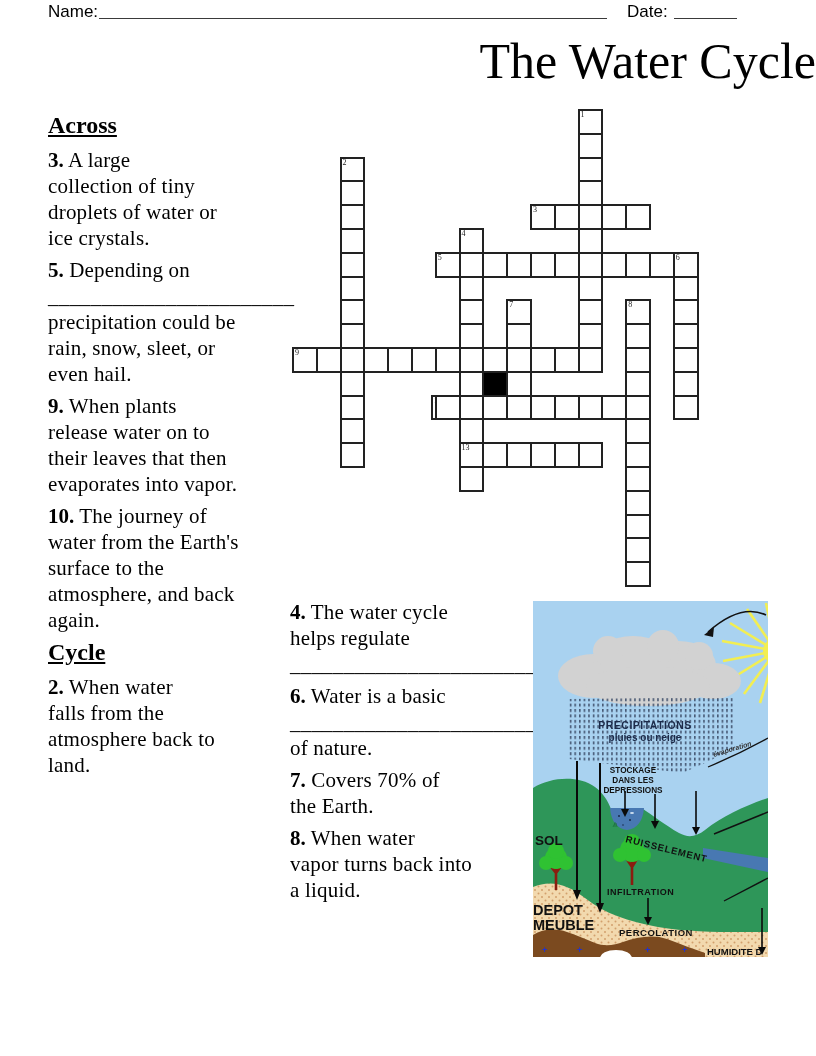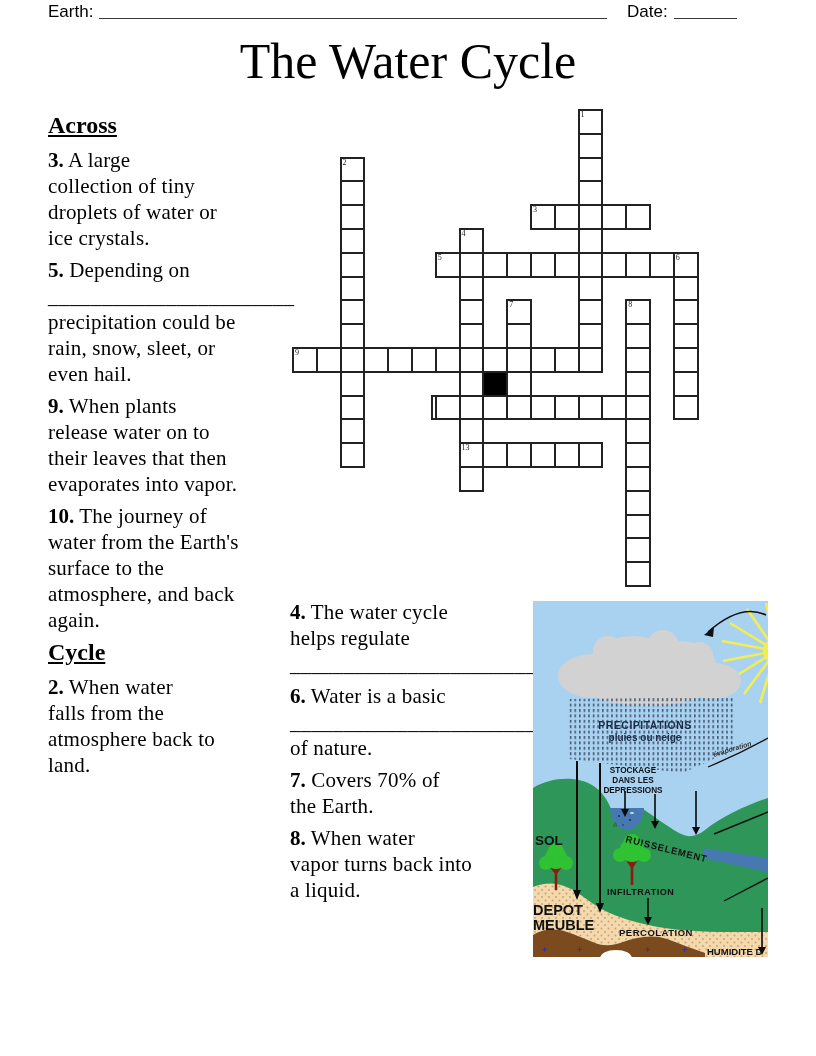--- a/index.html
+++ b/index.html
@@ -1,20 +1,20 @@
 <!DOCTYPE html>
 <html><head>
 <meta charset="utf-8">
 <style>
   html,body{margin:0;padding:0;background:#fff;}
   #page{position:relative;width:816px;height:1056px;background:#fff;overflow:hidden;
         font-family:"Liberation Serif",serif;color:#000;}
   .hdr-label{position:absolute;font-family:"Liberation Sans",sans-serif;font-size:17px;top:2px;}
   .fill-line{position:absolute;border-bottom:1.6px solid #3a3a3a;height:16px;top:2px;}
-  #page-title{position:absolute;top:33px;left:0;width:816px;text-align:center;
+  #page-title{position:absolute;top:33px;left:0;width:816px;text-align:right;
               font-size:50px;line-height:56px;font-weight:normal;margin:0;}
   .col{position:absolute;}
   #left-col{left:48px;top:112px;width:238px;}
   #mid-col{left:290px;top:599px;width:238px;}
   .clue-head{font-size:24px;font-weight:bold;text-decoration:underline;margin:0 0 8px 0;}
   .clue-head.second{margin-top:4px;}
   .clue{font-size:21px;line-height:26px;letter-spacing:0.2px;margin:0 0 6px 0;white-space:pre-line;}
   .clue b{letter-spacing:0;}
   #grid{position:absolute;left:292px;top:109px;width:430px;height:500px;}
   .cell{position:absolute;width:25.8px;height:25.8px;box-sizing:border-box;
@@ -24,21 +24,21 @@
              font-family:"Liberation Serif",serif;color:#222;}
   #diagram{position:absolute;left:533px;top:601px;width:235px;height:356px;}
   #diagram svg{display:block;}
   .dlabel{font-family:"Liberation Sans",sans-serif;font-weight:bold;}
 </style>
 </head>
 <body>
 
 <div id="page">
 
-  <span class="hdr-label" style="left:48px;">Earth:</span>
+  <span class="hdr-label" style="left:48px;">Name:</span>
   <div class="fill-line" style="left:99px;width:508px;"></div>
   <span class="hdr-label" style="left:627px;">Date:</span>
   <div class="fill-line" style="left:674px;width:63px;"></div>
 
   <h1 id="page-title">The Water Cycle</h1>
 
   <div id="left-col" class="col">
     <h2 class="clue-head">Across</h2>
     <div>
         <p class="clue"><b>3.</b> A large

